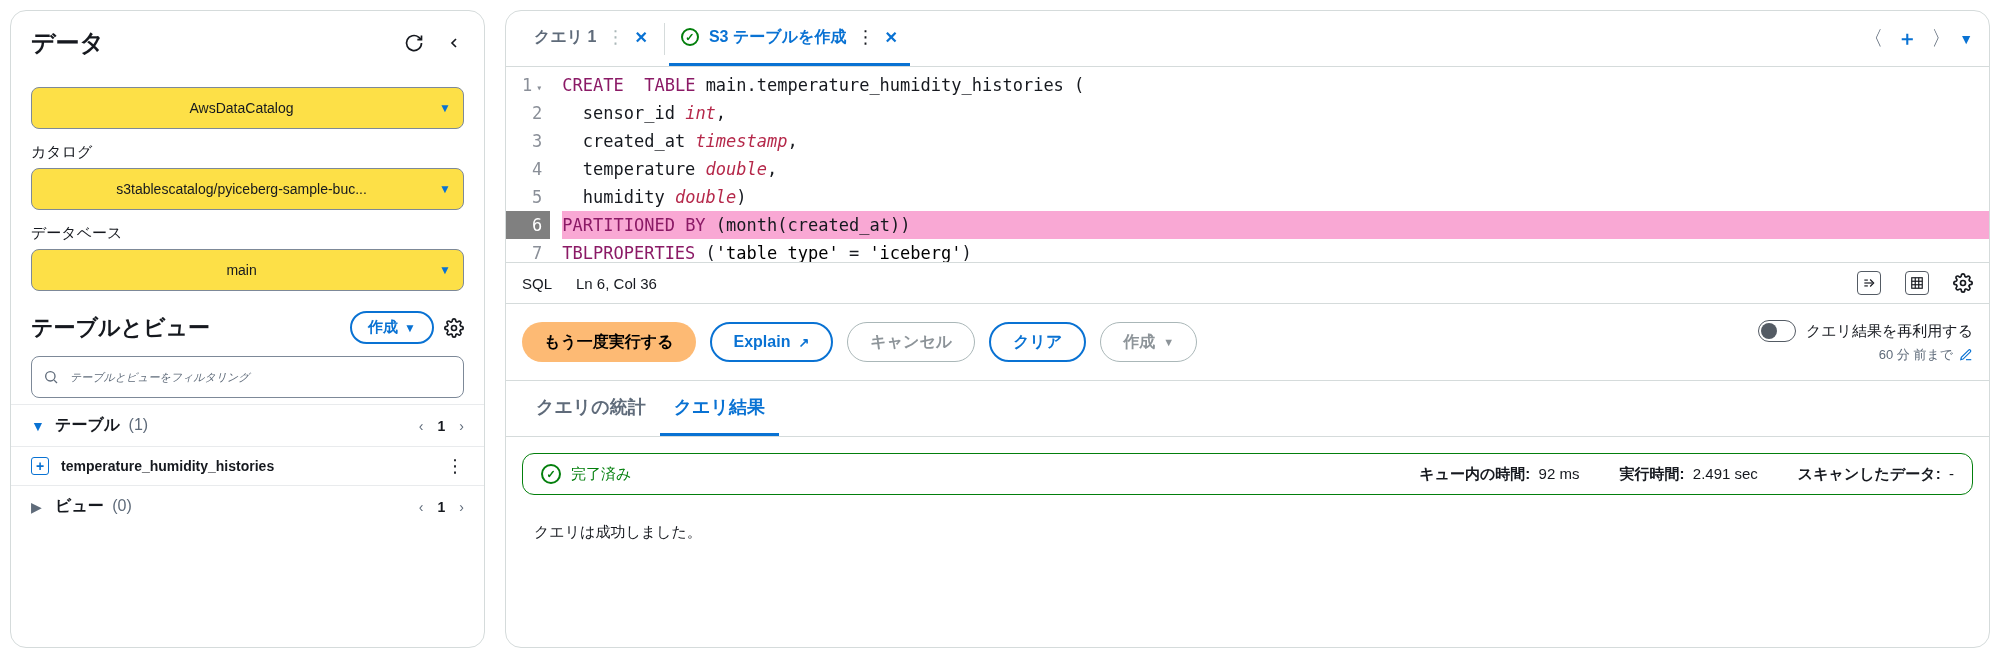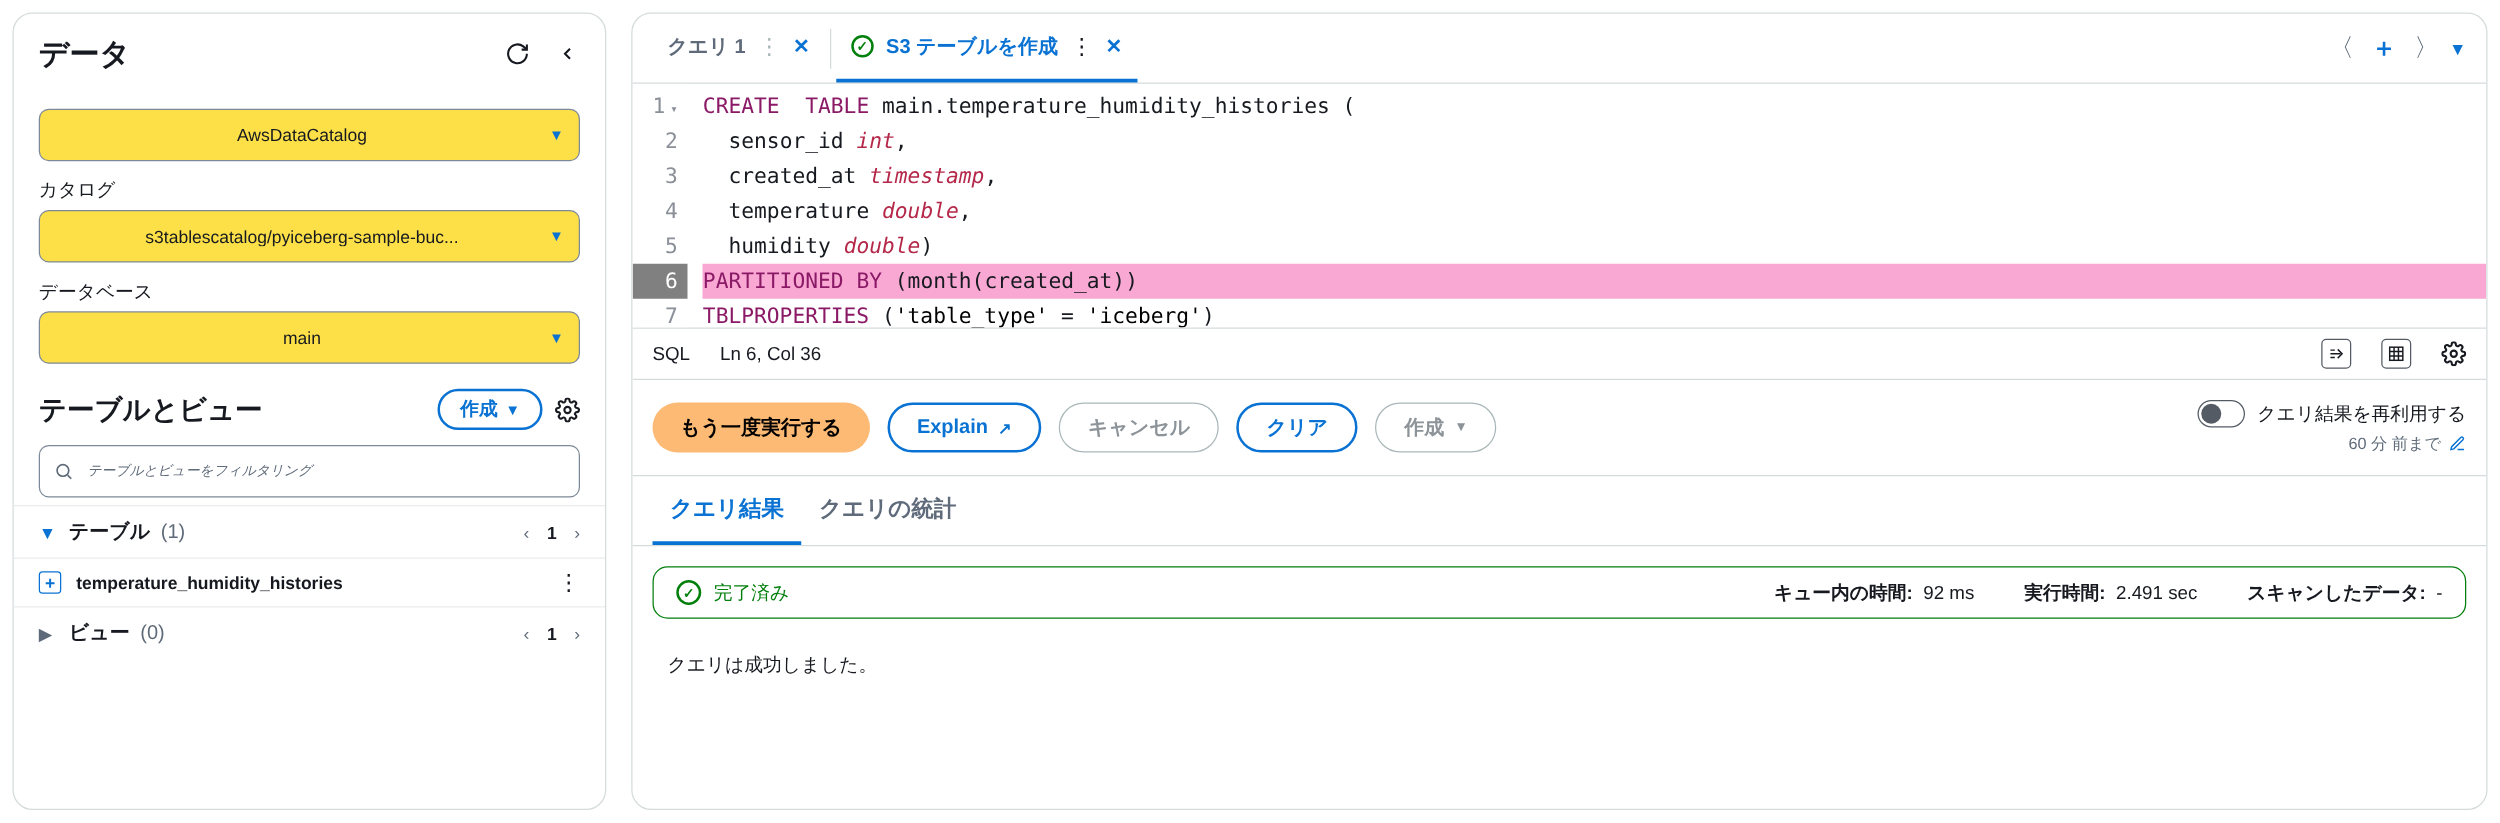--- a/index.html
+++ b/index.html
@@ -553,25 +553,25 @@
           <svg width="14" height="14" viewBox="0 0 24 24" fill="none" stroke="currentColor" stroke-width="2">
               <path d="M12 20h9"></path>
               <path d="M16.5 3.5a2.1 2.1 0 0 1 3 3L7 19l-4 1 1-4 12.5-12.5z"></path>
             </svg>
         </span>
       </div>
     </div>
   </div>
 
   <div class="result-tabs">
+    <div class="result-tab">
+      <span>クエリの統計</span>
+    </div>
     <div class="result-tab active">
       <span>クエリ結果</span>
-    </div>
-    <div class="result-tab">
-      <span>クエリの統計</span>
     </div>
   </div>
 
   <div class="result-body">
     <div class="flash">
       <span class="ok-circ">✓</span>
       <span class="msg">完了済み</span>
       <span class="spacer"></span>
       <span class="metric">
         <b>キュー内の時間:</b>

